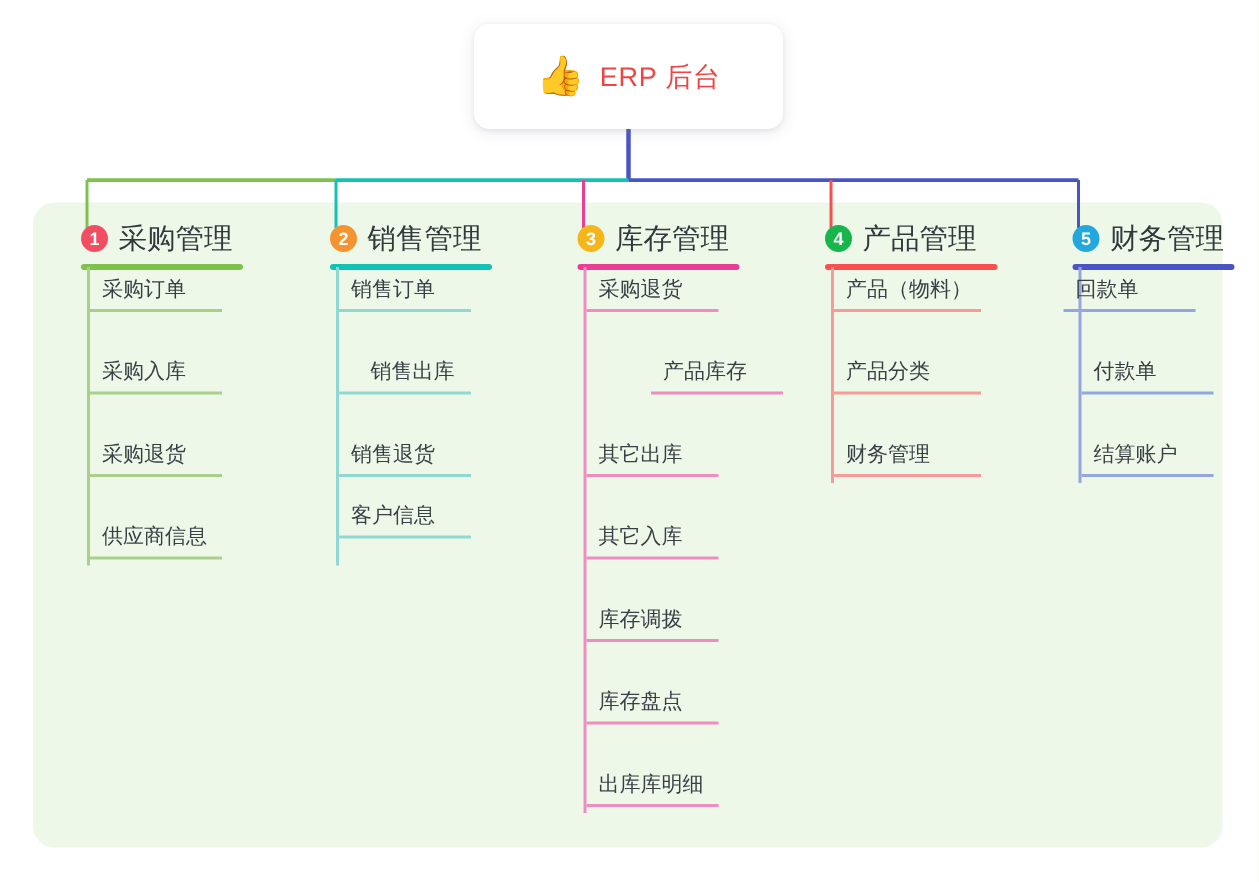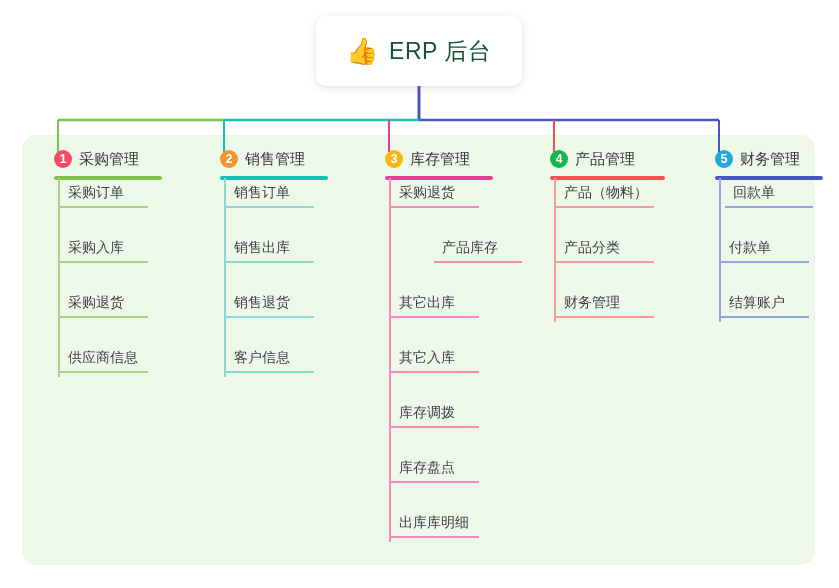--- a/index.html
+++ b/index.html
@@ -30,37 +30,37 @@
     left:316px;top:16px;
     width:206px;height:70px;
     background:#ffffff;
     border-radius:10px;
     box-shadow:0 2px 10px rgba(120,130,150,0.18), 0 1px 3px rgba(120,130,150,0.10);
     display:flex;align-items:center;justify-content:center;
     gap:10px;
   }
   .root-emoji{font-size:26px;line-height:1;font-family:"DejaVu Sans",sans-serif;}
   .root-title{
-    font-size:23px;color:#14532d;letter-spacing:0.5px;white-space:nowrap;
+    font-size:18px;color:#ef4444;letter-spacing:0.5px;white-space:nowrap;
   }
 
   
   .col{position:absolute;top:146px;}
   .col-head{
     position:relative;height:26px;
     display:flex;align-items:center;gap:7px;
     padding-left:16px;
   }
   .badge{
     width:18px;height:18px;border-radius:50%;
     color:#ffffff;font-size:12px;line-height:18px;
     text-align:center;font-weight:bold;
     flex:0 0 18px;
   }
-  .col-title{font-size:15px;color:#33383d;white-space:nowrap;}
+  .col-title{font-size:19px;color:#33383d;white-space:nowrap;}
   .col-rule{
     position:absolute;left:16px;top:30px;height:4px;border-radius:2px;
   }
 
   .spine{
     position:absolute;left:20px;top:32px;width:2px;
   }
 
   .leaf{
     position:absolute;
@@ -128,28 +128,28 @@
           <span class="badge" style="background: rgb(245, 147, 49);">2</span>
           <span class="col-title">销售管理</span>
         </div>
         <div class="col-rule" style="width: 108px; background: rgb(18, 194, 180);"></div>
         <div class="spine" style="height: 199px; background: rgb(143, 217, 210);"></div>
         <div class="leaf" style="left: 22px; top: 18px; width: 88px;">
           <span class="leaf-label" style="left: 8px; text-align: right;">销售订单</span>
           <div class="leaf-rule" style="width: 88px; background: rgb(143, 217, 210);"></div>
         </div>
         <div class="leaf" style="left: 22px; top: 73px; width: 88px;">
-          <span class="leaf-label" style="left: 8px;">销售出库</span>
+          <span class="leaf-label" style="left: 21px;">销售出库</span>
           <div class="leaf-rule" style="width: 88px; background: rgb(143, 217, 210);"></div>
         </div>
         <div class="leaf" style="left: 22px; top: 128px; width: 88px;">
           <span class="leaf-label" style="left: 8px;">销售退货</span>
           <div class="leaf-rule" style="width: 88px; background: rgb(143, 217, 210);"></div>
         </div>
-        <div class="leaf" style="left: 22px; top: 183px; width: 88px;">
+        <div class="leaf" style="left: 22px; top: 169px; width: 88px;">
           <span class="leaf-label" style="left: 8px;">客户信息</span>
           <div class="leaf-rule" style="width: 88px; background: rgb(143, 217, 210);"></div>
         </div>
       </div>
       <div class="col" style="left: 369px;">
         <div class="col-head">
           <span class="badge" style="background: rgb(245, 182, 26);">3</span>
           <span class="col-title">库存管理</span>
         </div>
         <div class="col-rule" style="width: 108px; background: rgb(234, 61, 148);"></div>
@@ -203,21 +203,21 @@
           <div class="leaf-rule" style="width: 98px; background: rgb(247, 154, 154);"></div>
         </div>
       </div>
       <div class="col" style="left: 699px;">
         <div class="col-head">
           <span class="badge" style="background: rgb(35, 168, 221);">5</span>
           <span class="col-title">财务管理</span>
         </div>
         <div class="col-rule" style="width: 108px; background: rgb(74, 85, 196);"></div>
         <div class="spine" style="height: 144px; background: rgb(147, 166, 224);"></div>
-        <div class="leaf" style="left: 26px; top: 18px; width: 88px;">
+        <div class="leaf" style="left: 10px; top: 18px; width: 88px;">
           <span class="leaf-label" style="left: 8px;">回款单</span>
           <div class="leaf-rule" style="width: 88px; background: rgb(147, 166, 224);"></div>
         </div>
         <div class="leaf" style="left: 22px; top: 73px; width: 88px;">
           <span class="leaf-label" style="left: 8px;">付款单</span>
           <div class="leaf-rule" style="width: 88px; background: rgb(147, 166, 224);"></div>
         </div>
         <div class="leaf" style="left: 22px; top: 128px; width: 88px;">
           <span class="leaf-label" style="left: 8px;">结算账户</span>
           <div class="leaf-rule" style="width: 88px; background: rgb(147, 166, 224);"></div>

